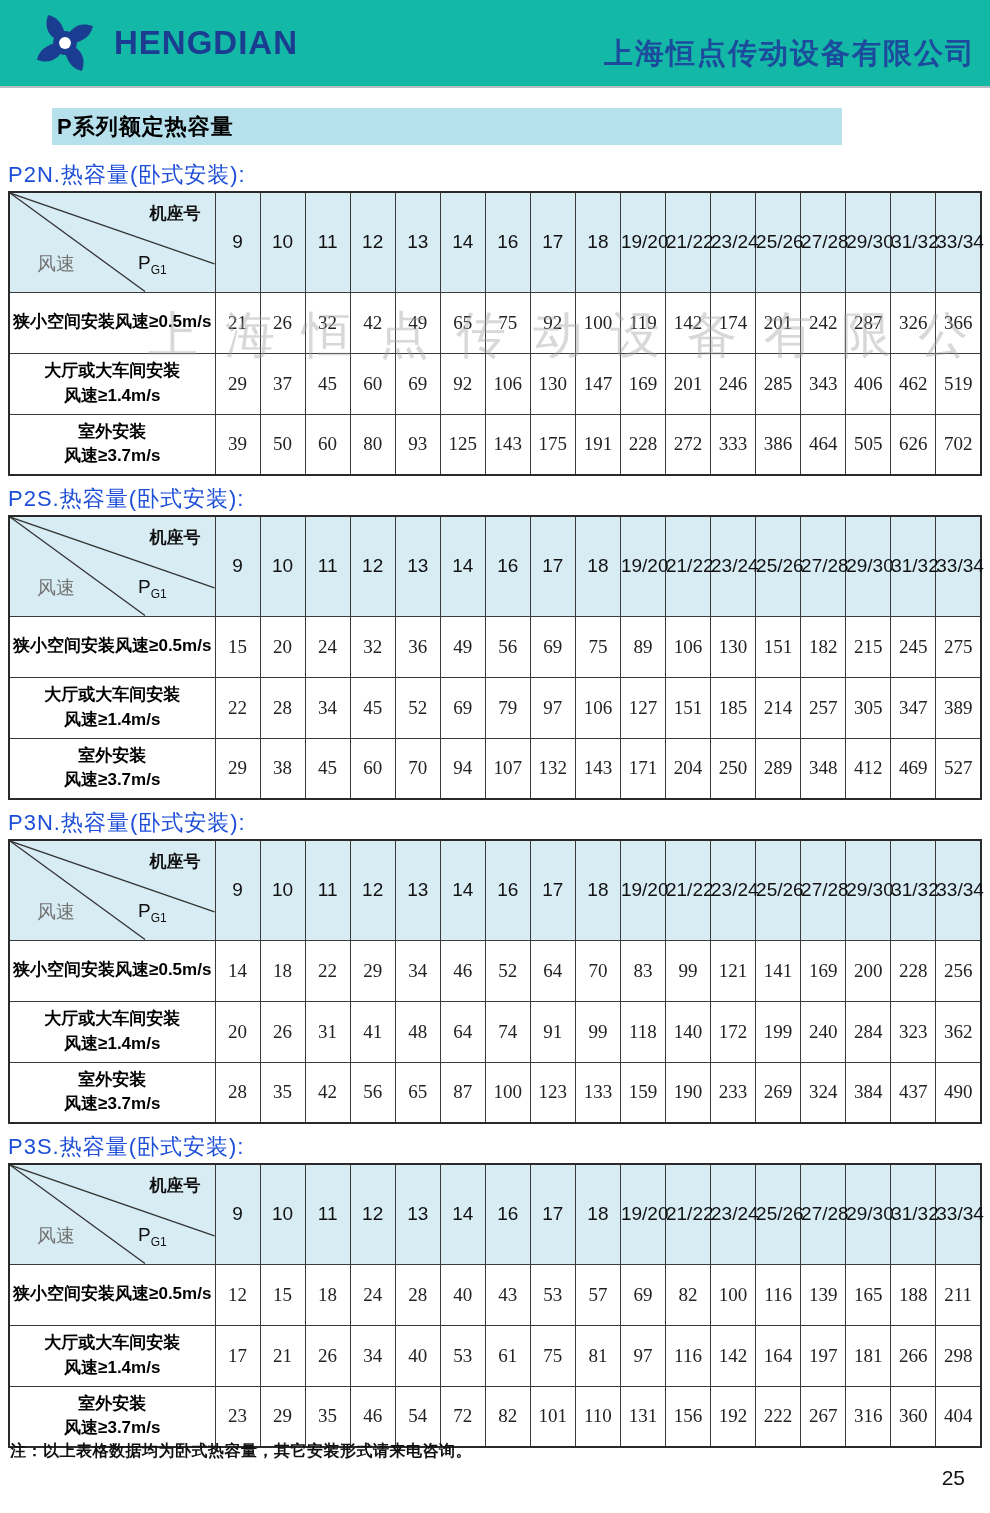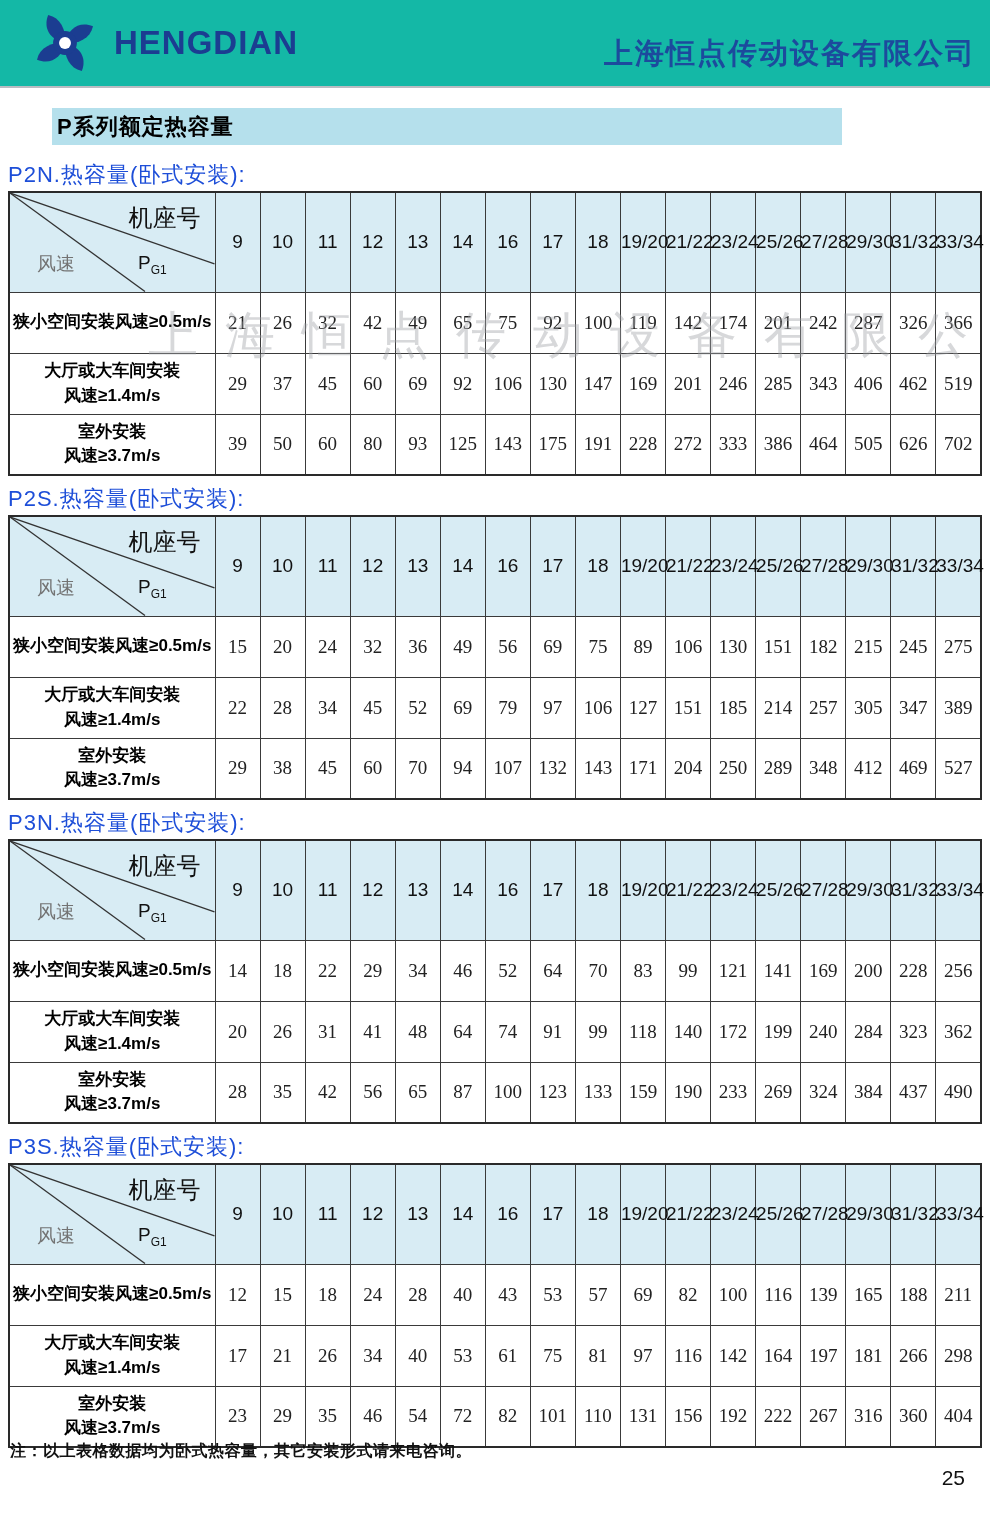--- a/index.html
+++ b/index.html
@@ -53,21 +53,21 @@
     border:2px solid #2a2a2a;
   }
   .cap-table th, .cap-table td { border:1px solid #3a3a3a; }
 
   th.corner {
     width:206px; height:100px; position:relative;
     background:#d8ecf4; padding:0; overflow:hidden;
   }
   .diag { position:absolute; left:0; top:0; width:100%; height:100%; }
   .diag line { stroke:#333; stroke-width:1.3; }
-  .c-top  { position:absolute; top:9px;  right:14px; font-size:24px; color:#111; font-weight:normal; }
+  .c-top  { position:absolute; top:9px;  right:14px; font-size:17px; color:#111; font-weight:bold; }
   .c-left { position:absolute; bottom:15px; left:27px; font-size:19px; color:#737373; font-weight:normal; }
   .c-p    { position:absolute; bottom:15px; left:128px; font-size:19px; color:#111; font-weight:normal; }
   .c-p sub { font-size:12px; }
 
   th.col-head {
     background:#d8ecf4; font-size:19px; font-weight:normal;
     text-align:center; color:#111; padding:0;
   }
   tbody th.row-label {
     background:#fff; font-size:17px; font-weight:bold; color:#000;

